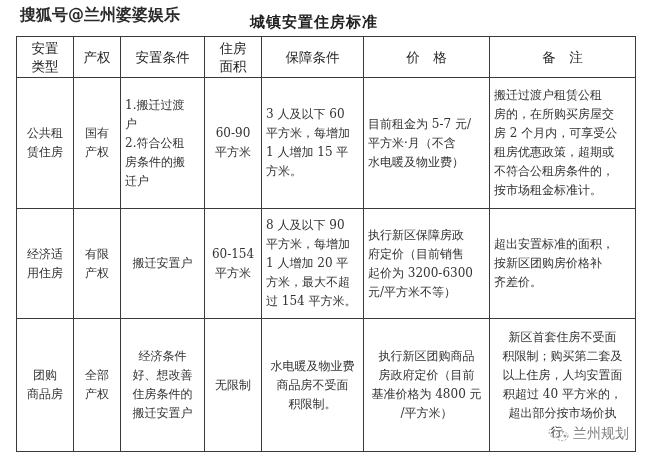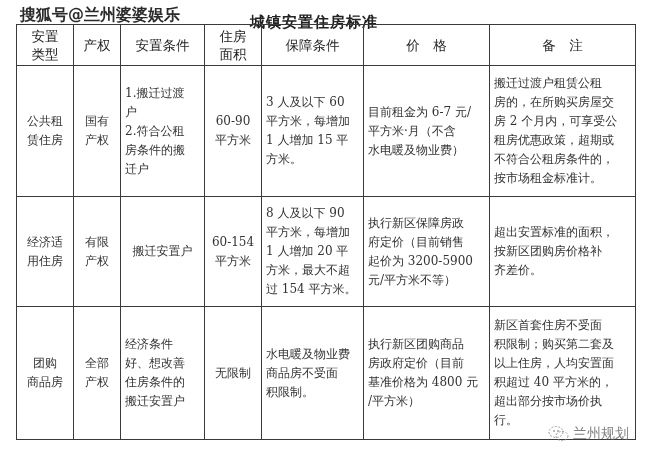--- a/index.html
+++ b/index.html
@@ -34,21 +34,21 @@
       font-weight: bold;
       font-size: 15px;
       color: #222;
       letter-spacing: 1px;
       white-space: nowrap;
       text-align: right;
     }
     table.std {
       position: absolute;
       left: 16px;
-      top: 24px;
+      top: 36px;
       border-collapse: collapse;
       table-layout: fixed;
       width: 619px;
       height: 415px;
     }
     table.std td, table.std th {
       border: 1.5px solid #3a3a3a;
       padding: 0 4px;
       vertical-align: middle;
       font-size: 12px;
@@ -59,21 +59,21 @@
     table.std th {
       font-family: "DejaVu Serif", "Liberation Serif", serif;
       font-size: 13.5px;
       line-height: 18px;
       color: #1f1f1f;
       text-align: center;
       height: 40px;
     }
     tr.r1 td { height: 130px; }
     tr.r2 td { height: 109px; }
-    tr.r3 td { height: 132px; }
+    tr.r3 td { height: 132px; text-align: center; }
     td.c { text-align: center; margin-left: 21px; }
     td.l { text-align: left; }
     td.small { font-size: 11.5px; }
     .wm-bottom {
       position: absolute;
       left: 548px;
       top: 425px;
       display: flex;
       align-items: center;
       gap: 3px;
@@ -126,21 +126,21 @@
 户
 2.符合公租
 房条件的搬
 迁户</td>
       <td class="c cell-text">60-90
 平方米</td>
       <td class="l cell-text">3 人及以下 60
 平方米，每增加
 1 人增加 15 平
 方米。</td>
-      <td class="l cell-text">目前租金为 6-7 元/
+      <td class="l cell-text">目前租金为 5-7 元/
 平方米·月（不含
 水电暖及物业费）</td>
       <td class="l cell-text small">搬迁过渡户租赁公租
 房的，在所购买房屋交
 房 2 个月内，可享受公
 租房优惠政策，超期或
 不符合公租房条件的，
 按市场租金标准计。</td>
     </tr>
     <tr class="r2">
@@ -151,21 +151,21 @@
       <td class="c cell-text">搬迁安置户</td>
       <td class="c cell-text">60-154
 平方米</td>
       <td class="l cell-text">8 人及以下 90
 平方米，每增加
 1 人增加 20 平
 方米，最大不超
 过 154 平方米。</td>
       <td class="l cell-text">执行新区保障房政
 府定价（目前销售
-起价为 3200-5900
+起价为 3200-6300
 元/平方米不等）</td>
       <td class="l cell-text small">超出安置标准的面积，
 按新区团购房价格补
 齐差价。</td>
     </tr>
     <tr class="r3">
       <td class="c cell-text">团购
 商品房</td>
       <td class="c cell-text">全部
 产权</td>

